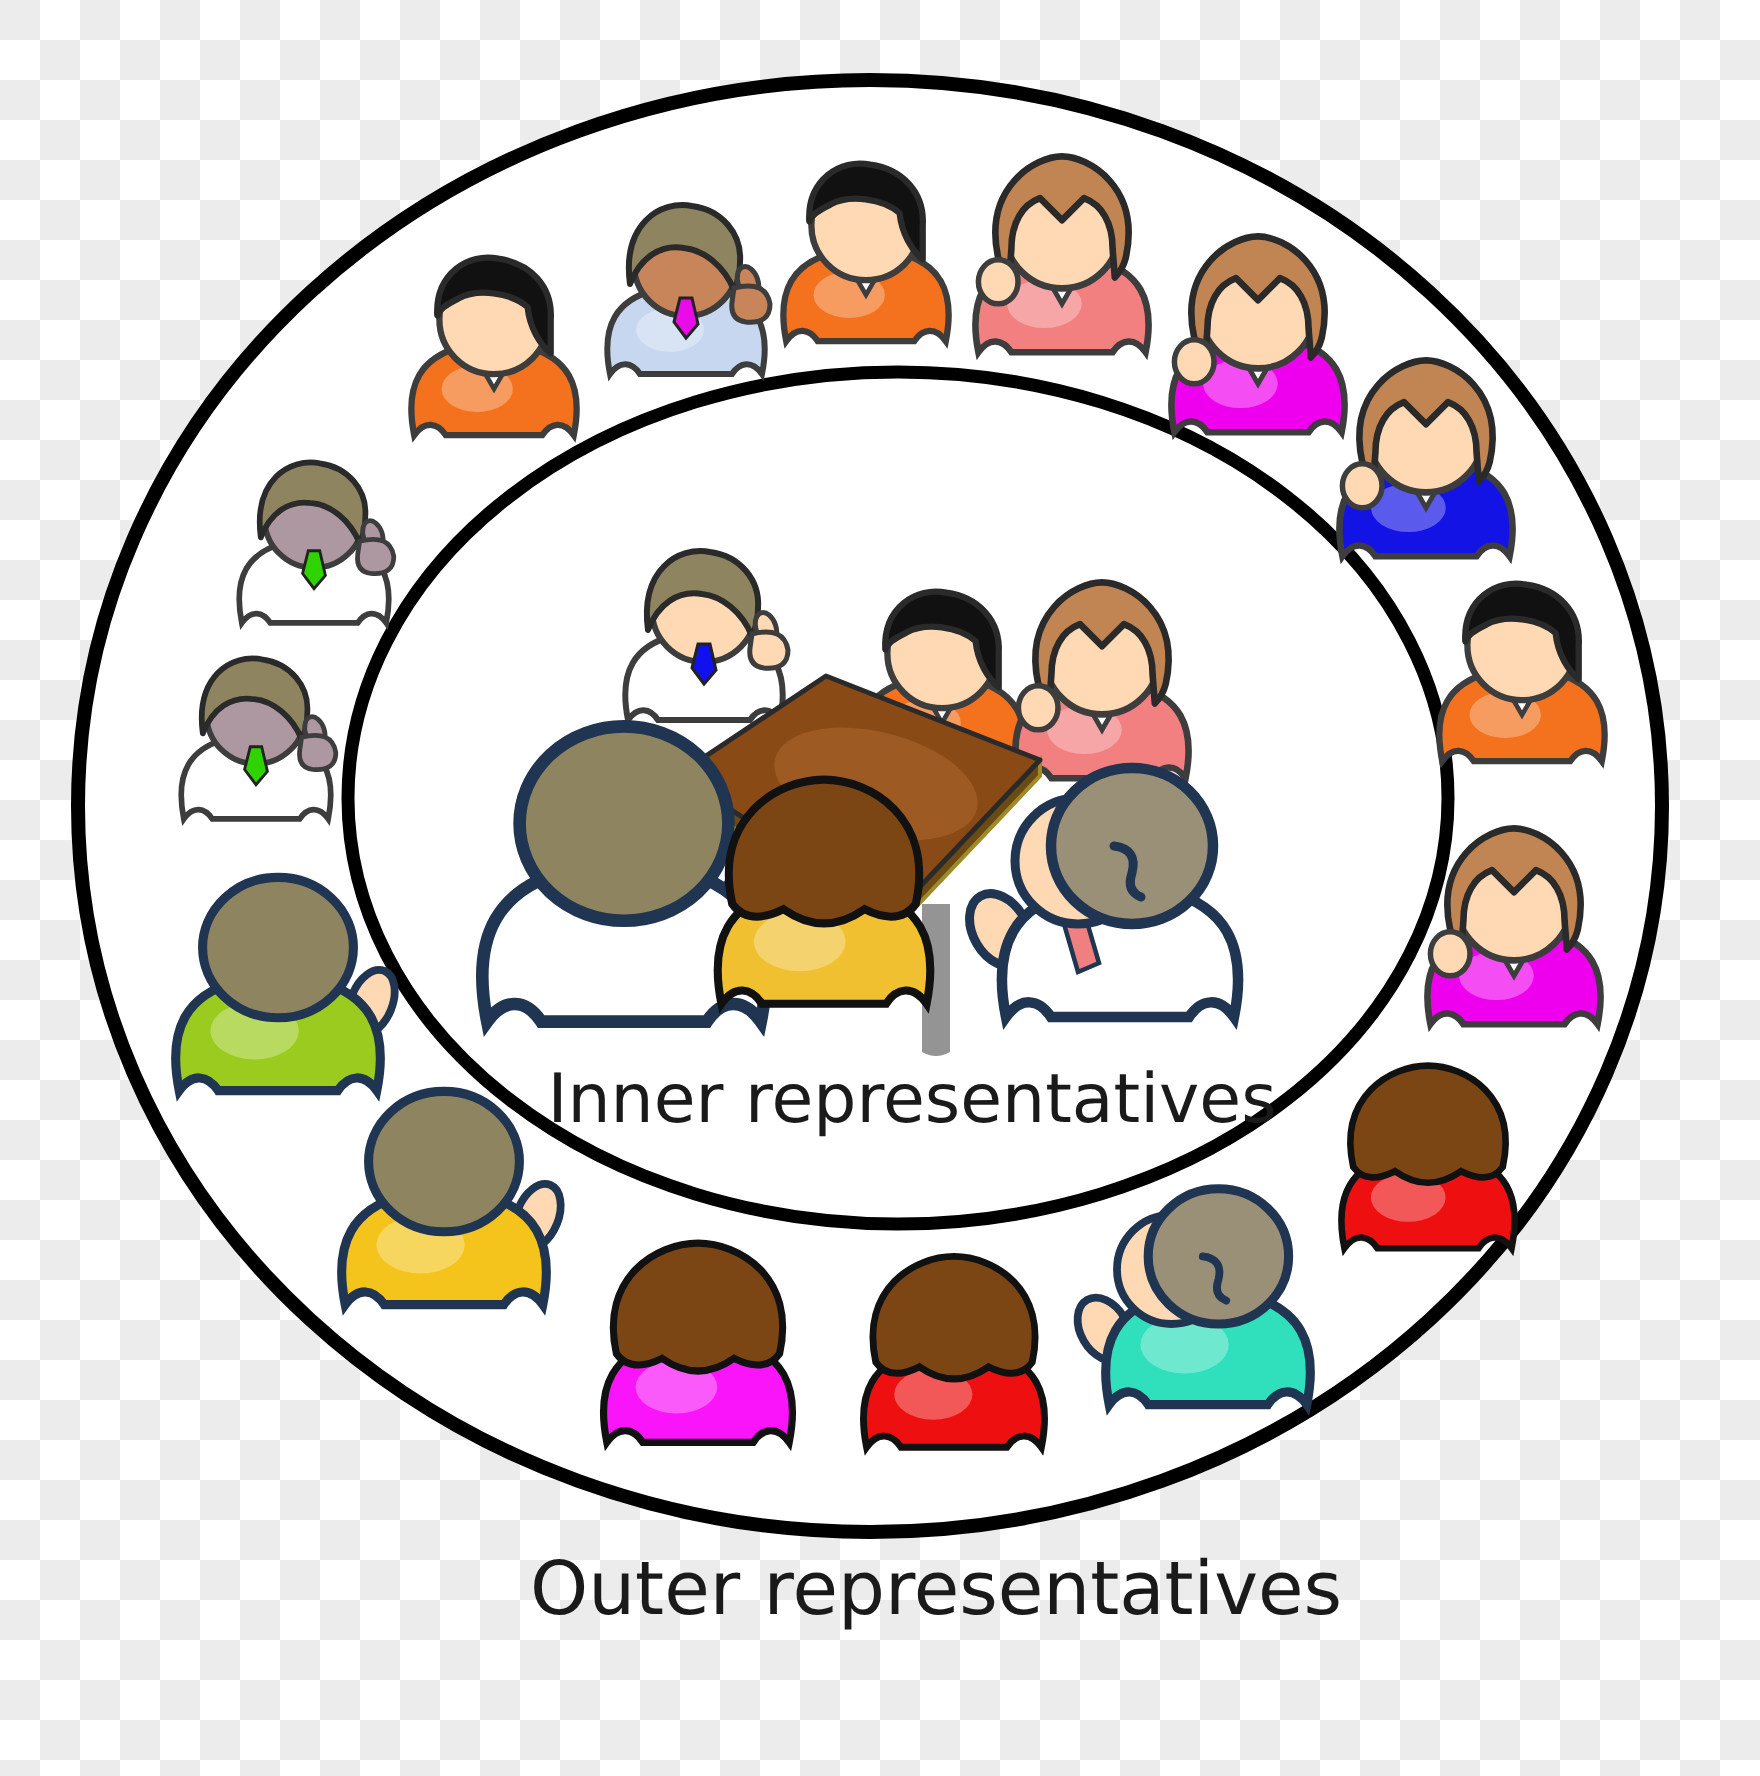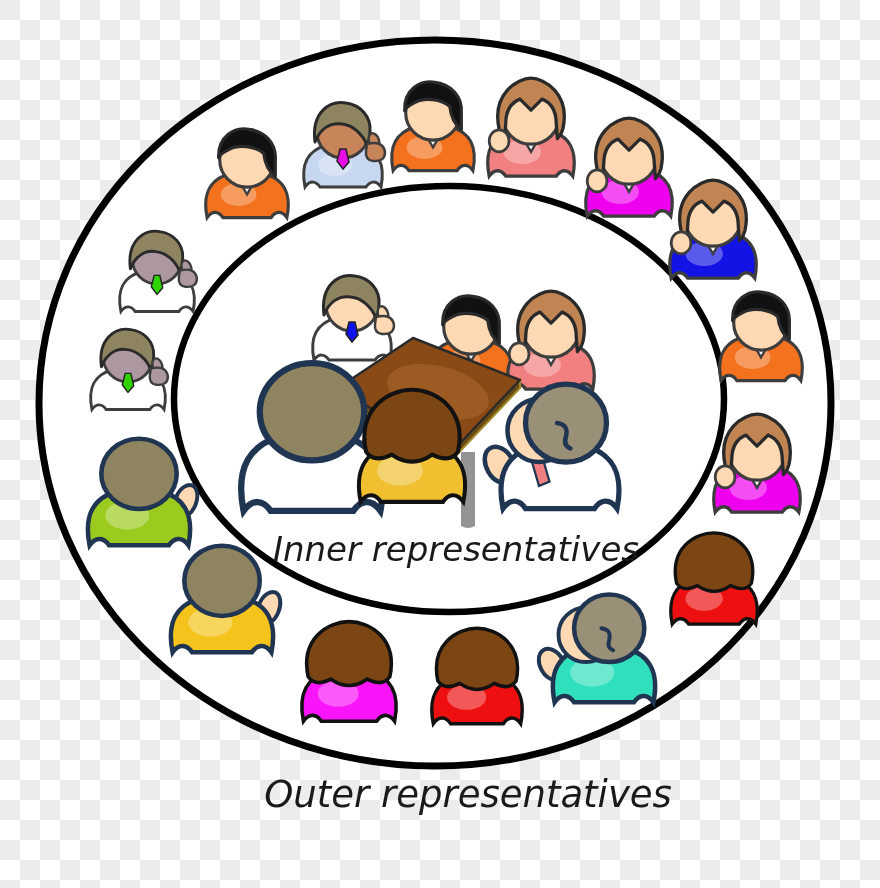--- a/index.html
+++ b/index.html
@@ -6,21 +6,20 @@
   .stage{
     position:relative;
     width:880px;height:888px;
     background-color:#ffffff;
     background-image:
       linear-gradient(45deg,#ececec 25%,transparent 25%,transparent 75%,#ececec 75%),
       linear-gradient(45deg,#ececec 25%,transparent 25%,transparent 75%,#ececec 75%);
     background-size:40px 40px;
     background-position:20px 0,40px 20px;
     overflow:hidden;
-    font-style:italic;
   }
   svg{display:block;}
   .diagram-label{
     font-family:"DejaVu Sans","Liberation Sans",sans-serif;
     fill:#1a1a1a;
   }
 </style>
 </head>
 <body>
 

